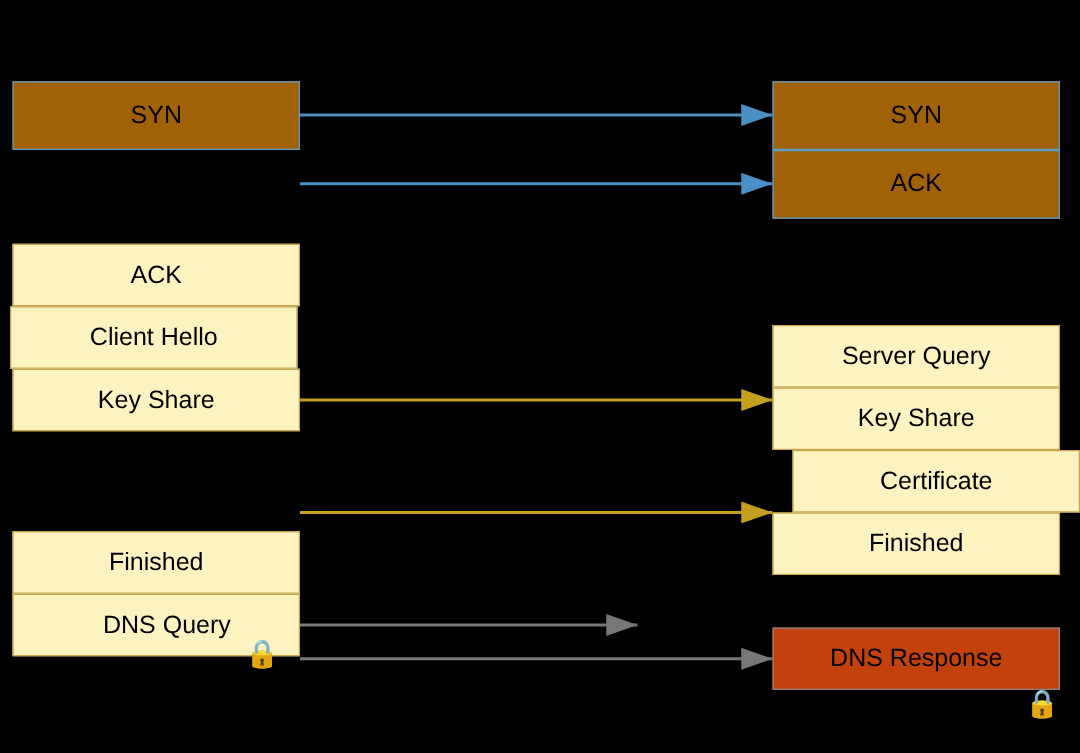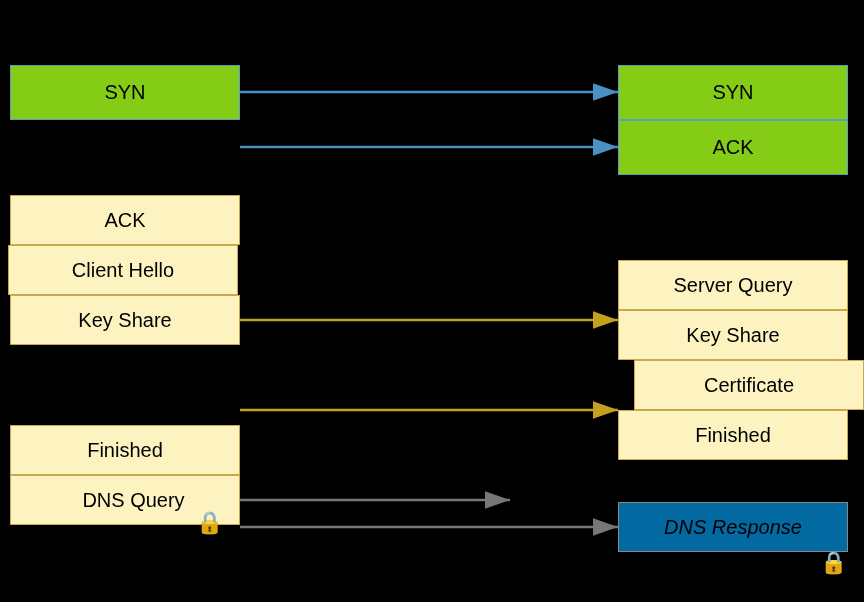--- a/index.html
+++ b/index.html
@@ -24,33 +24,32 @@
       border: 1.5px solid #888;
       text-align: center;
       font-size: 20px;
       font-weight: 500;
       display: flex;
       align-items: center;
       justify-content: center;
     }
 
     .box-blue {
-      background: #84cc16;
+      background: #a16207;
       border-color: #5a9ec9;
     }
 
     .box-yellow {
       background: #fdf3c0;
       border-color: #c9a84c;
     }
 
     .box-gray {
-      background: #0369a1;
+      background: #c2410c;
       border-color: #888;
-      font-style: italic;
     }
 
     
     .arrows-svg {
       position: absolute;
       top: 0; left: 0;
       width: 864px;
       height: 602px;
       pointer-events: none;
     }

